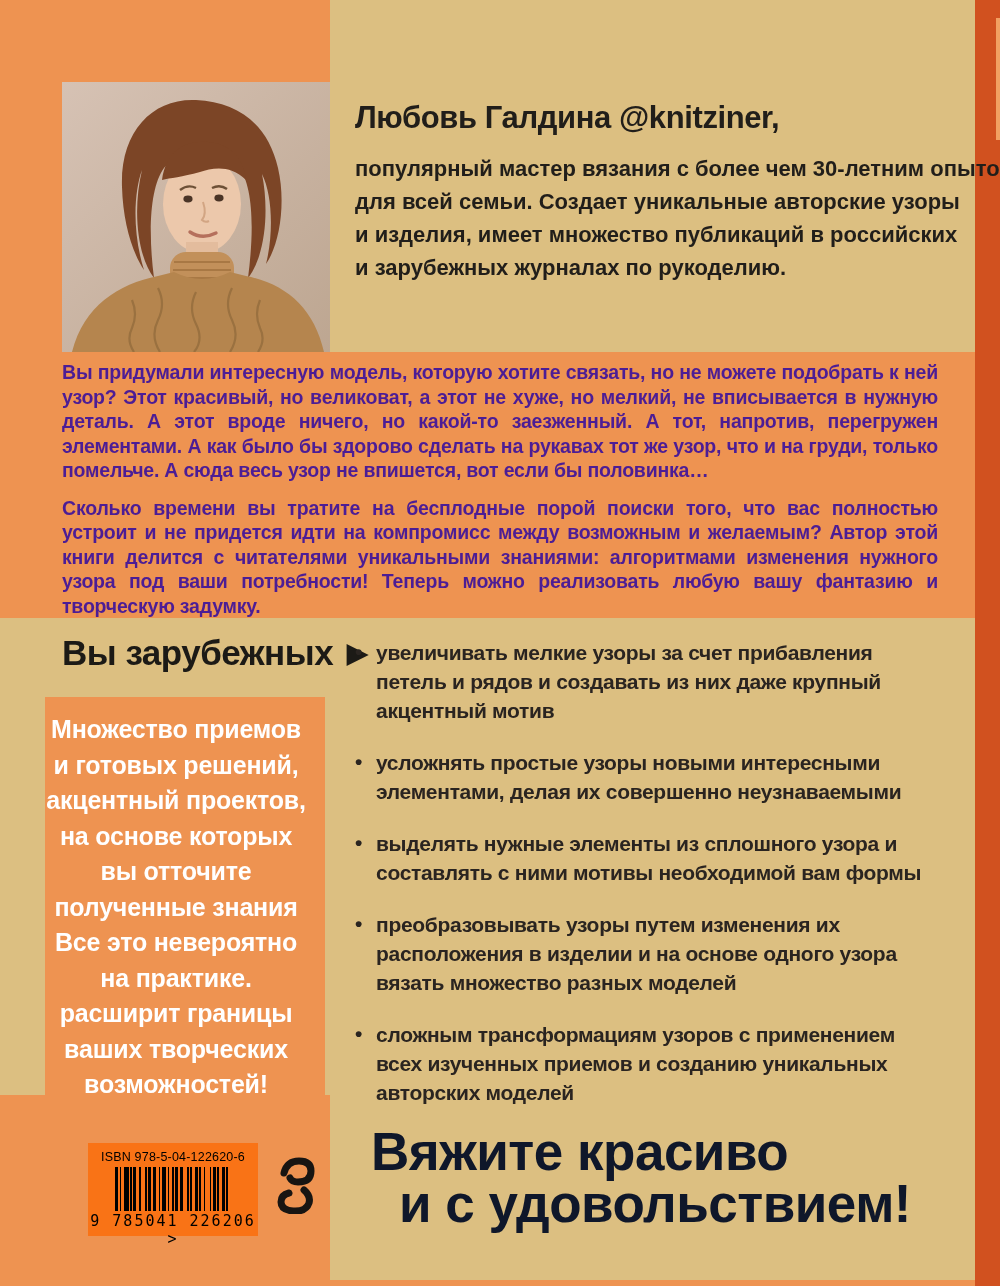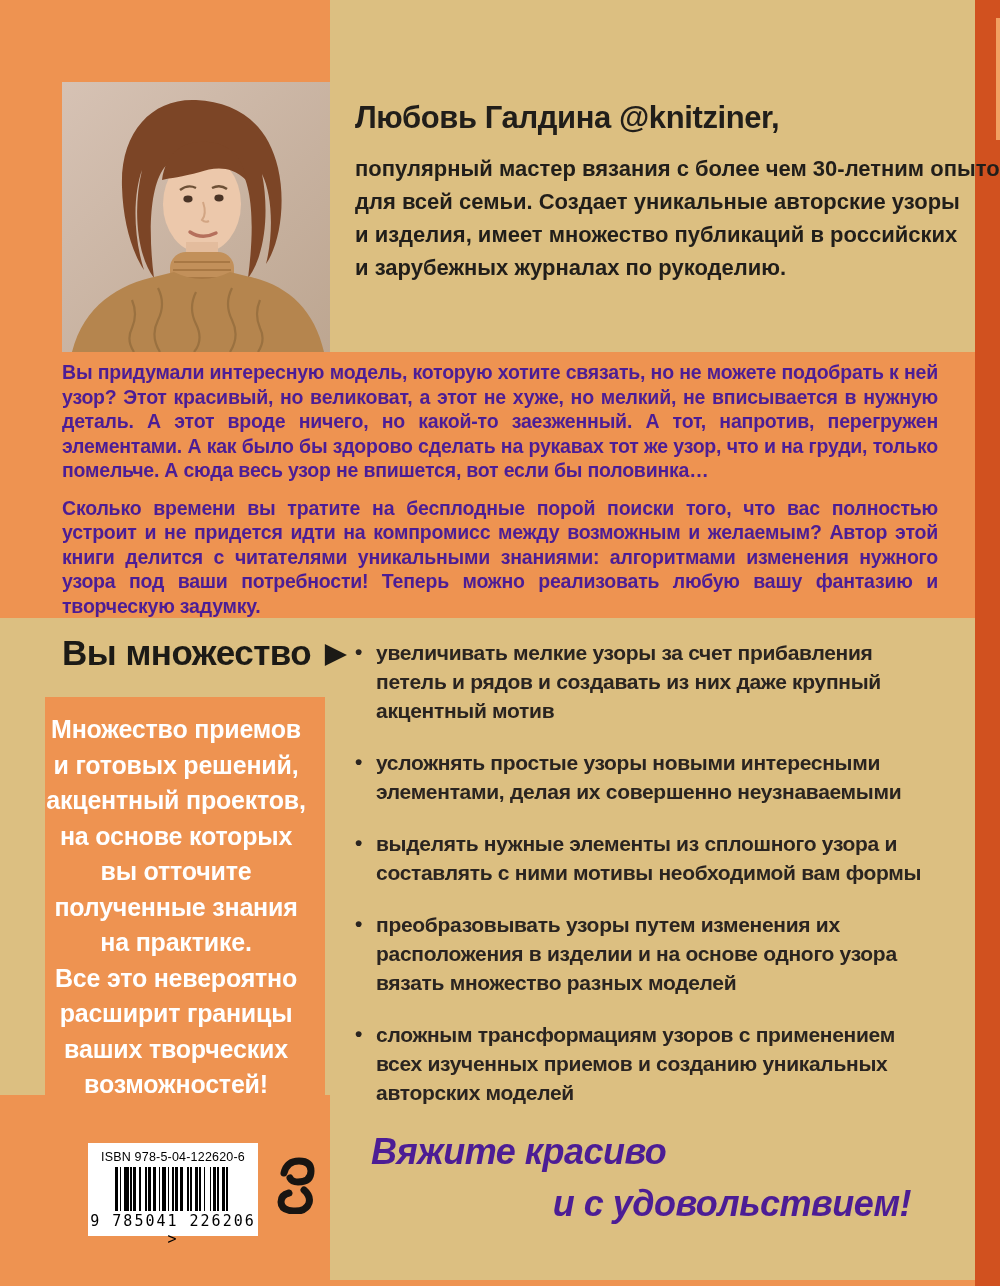--- a/index.html
+++ b/index.html
@@ -38,26 +38,26 @@
     position:absolute; left:45px; top:712px; width:262px;
     text-align:center; color:#ffffff; font-weight:bold;
     font-size:25px; line-height:35.5px; letter-spacing:-0.2px;
   }
 
   .bullets { position:absolute; left:355px; top:638px; width:590px; margin:0; padding:0; list-style:none; }
   .bullets li { position:relative; padding-left:21px; margin:0 0 23px 0; font-size:21px; line-height:29px; font-weight:bold; color:#2a2420; letter-spacing:-0.3px; }
   .bullets .dot { position:absolute; left:0; top:-1px; }
 
   
-  .tagline { position:absolute; left:355px; top:1126px; width:562px; color:#4c1d95; font-weight:bold; font-style:italic; font-size:36px; line-height:52px; letter-spacing:-0.5px; }
+  .tagline { position:absolute; left:355px; top:1126px; width:562px; color:#0f172a; font-weight:bold; font-size:53px; line-height:52px; letter-spacing:-0.5px; }
   .tagline .t1 { text-align:left; padding-left:16px; }
   .tagline .t2 { text-align:right; padding-right:6px; }
 
   
-  .barcode-box { position:absolute; left:88px; top:1143px; width:170px; height:93px; background:#ffffff; text-align:center; }
+  .barcode-box { position:absolute; left:88px; top:1143px; width:170px; height:93px; background:#f97316; text-align:center; }
   .barcode-isbn { font-size:12.5px; color:#000; margin-top:7px; letter-spacing:0.2px; font-family:"Liberation Sans", sans-serif; }
   .barcode-bars { height:44px; margin:3px 10px 0 10px; display:flex; align-items:stretch; justify-content:center; }
   .barcode-bars .bar { background:#000; }
   .barcode-bars .sp { background:transparent; }
   .barcode-digits { font-size:15px; color:#000; letter-spacing:2px; margin-top:1px; font-family:"DejaVu Sans Mono", monospace; }
 
   .publisher-logo { position:absolute; left:274px; top:1156px; width:42px; height:58px; }
 </style>
 </head>
 <body>
@@ -110,32 +110,32 @@
     <div class="author-line">и изделия, имеет множество публикаций в российских</div>
     <div class="author-line">и зарубежных журналах по рукоделию.</div>
   </div>
 
   <div class="intro">
     <p>Вы придумали интересную модель, которую хотите связать, но не можете подобрать к ней узор? Этот красивый, но великоват, а этот не хуже, но мелкий, не вписывается в нужную деталь. А этот вроде ничего, но какой-то заезженный. А тот, напротив, перегружен элементами. А как было бы здорово сделать на рукавах тот же узор, что и на груди, только помельче. А сюда весь узор не впишется, вот если бы половинка…</p>
     <p>Сколько времени вы тратите на бесплодные порой поиски того, что вас полностью устроит и не придется идти на компромисс между возможным и желаемым? Автор этой книги делится с читателями уникальными знаниями: алгоритмами изменения нужного узора под ваши потребности! Теперь можно реализовать любую вашу фантазию и творческую задумку.</p>
   </div>
 
   <div class="learn-heading">
-    <span>Вы множество</span><span class="learn-arrow">▶</span>
+    <span>Вы зарубежных</span><span class="learn-arrow">▶</span>
   </div>
 
   <div class="left-col-text">
     <div>Множество приемов</div>
     <div>и готовых решений,</div>
     <div>акцентный проектов,</div>
     <div>на основе которых</div>
     <div>вы отточите</div>
     <div>полученные знания</div>
+    <div>Все это невероятно</div>
     <div>на практике.</div>
-    <div>Все это невероятно</div>
     <div>расширит границы</div>
     <div>ваших творческих</div>
     <div>возможностей!</div>
   </div>
 
   <ul class="bullets">
     <li><span class="dot">•</span><span>увеличивать мелкие узоры за счет прибавления петель и рядов и создавать из них даже крупный акцентный мотив</span></li>
     <li><span class="dot">•</span><span>усложнять простые узоры новыми интересными элементами, делая их совершенно неузнаваемыми</span></li>
     <li><span class="dot">•</span><span>выделять нужные элементы из сплошного узора и составлять с ними мотивы необходимой вам формы</span></li>
     <li><span class="dot">•</span><span>преобразовывать узоры путем изменения их расположения в изделии и на основе одного узора вязать множество разных моделей</span></li>

